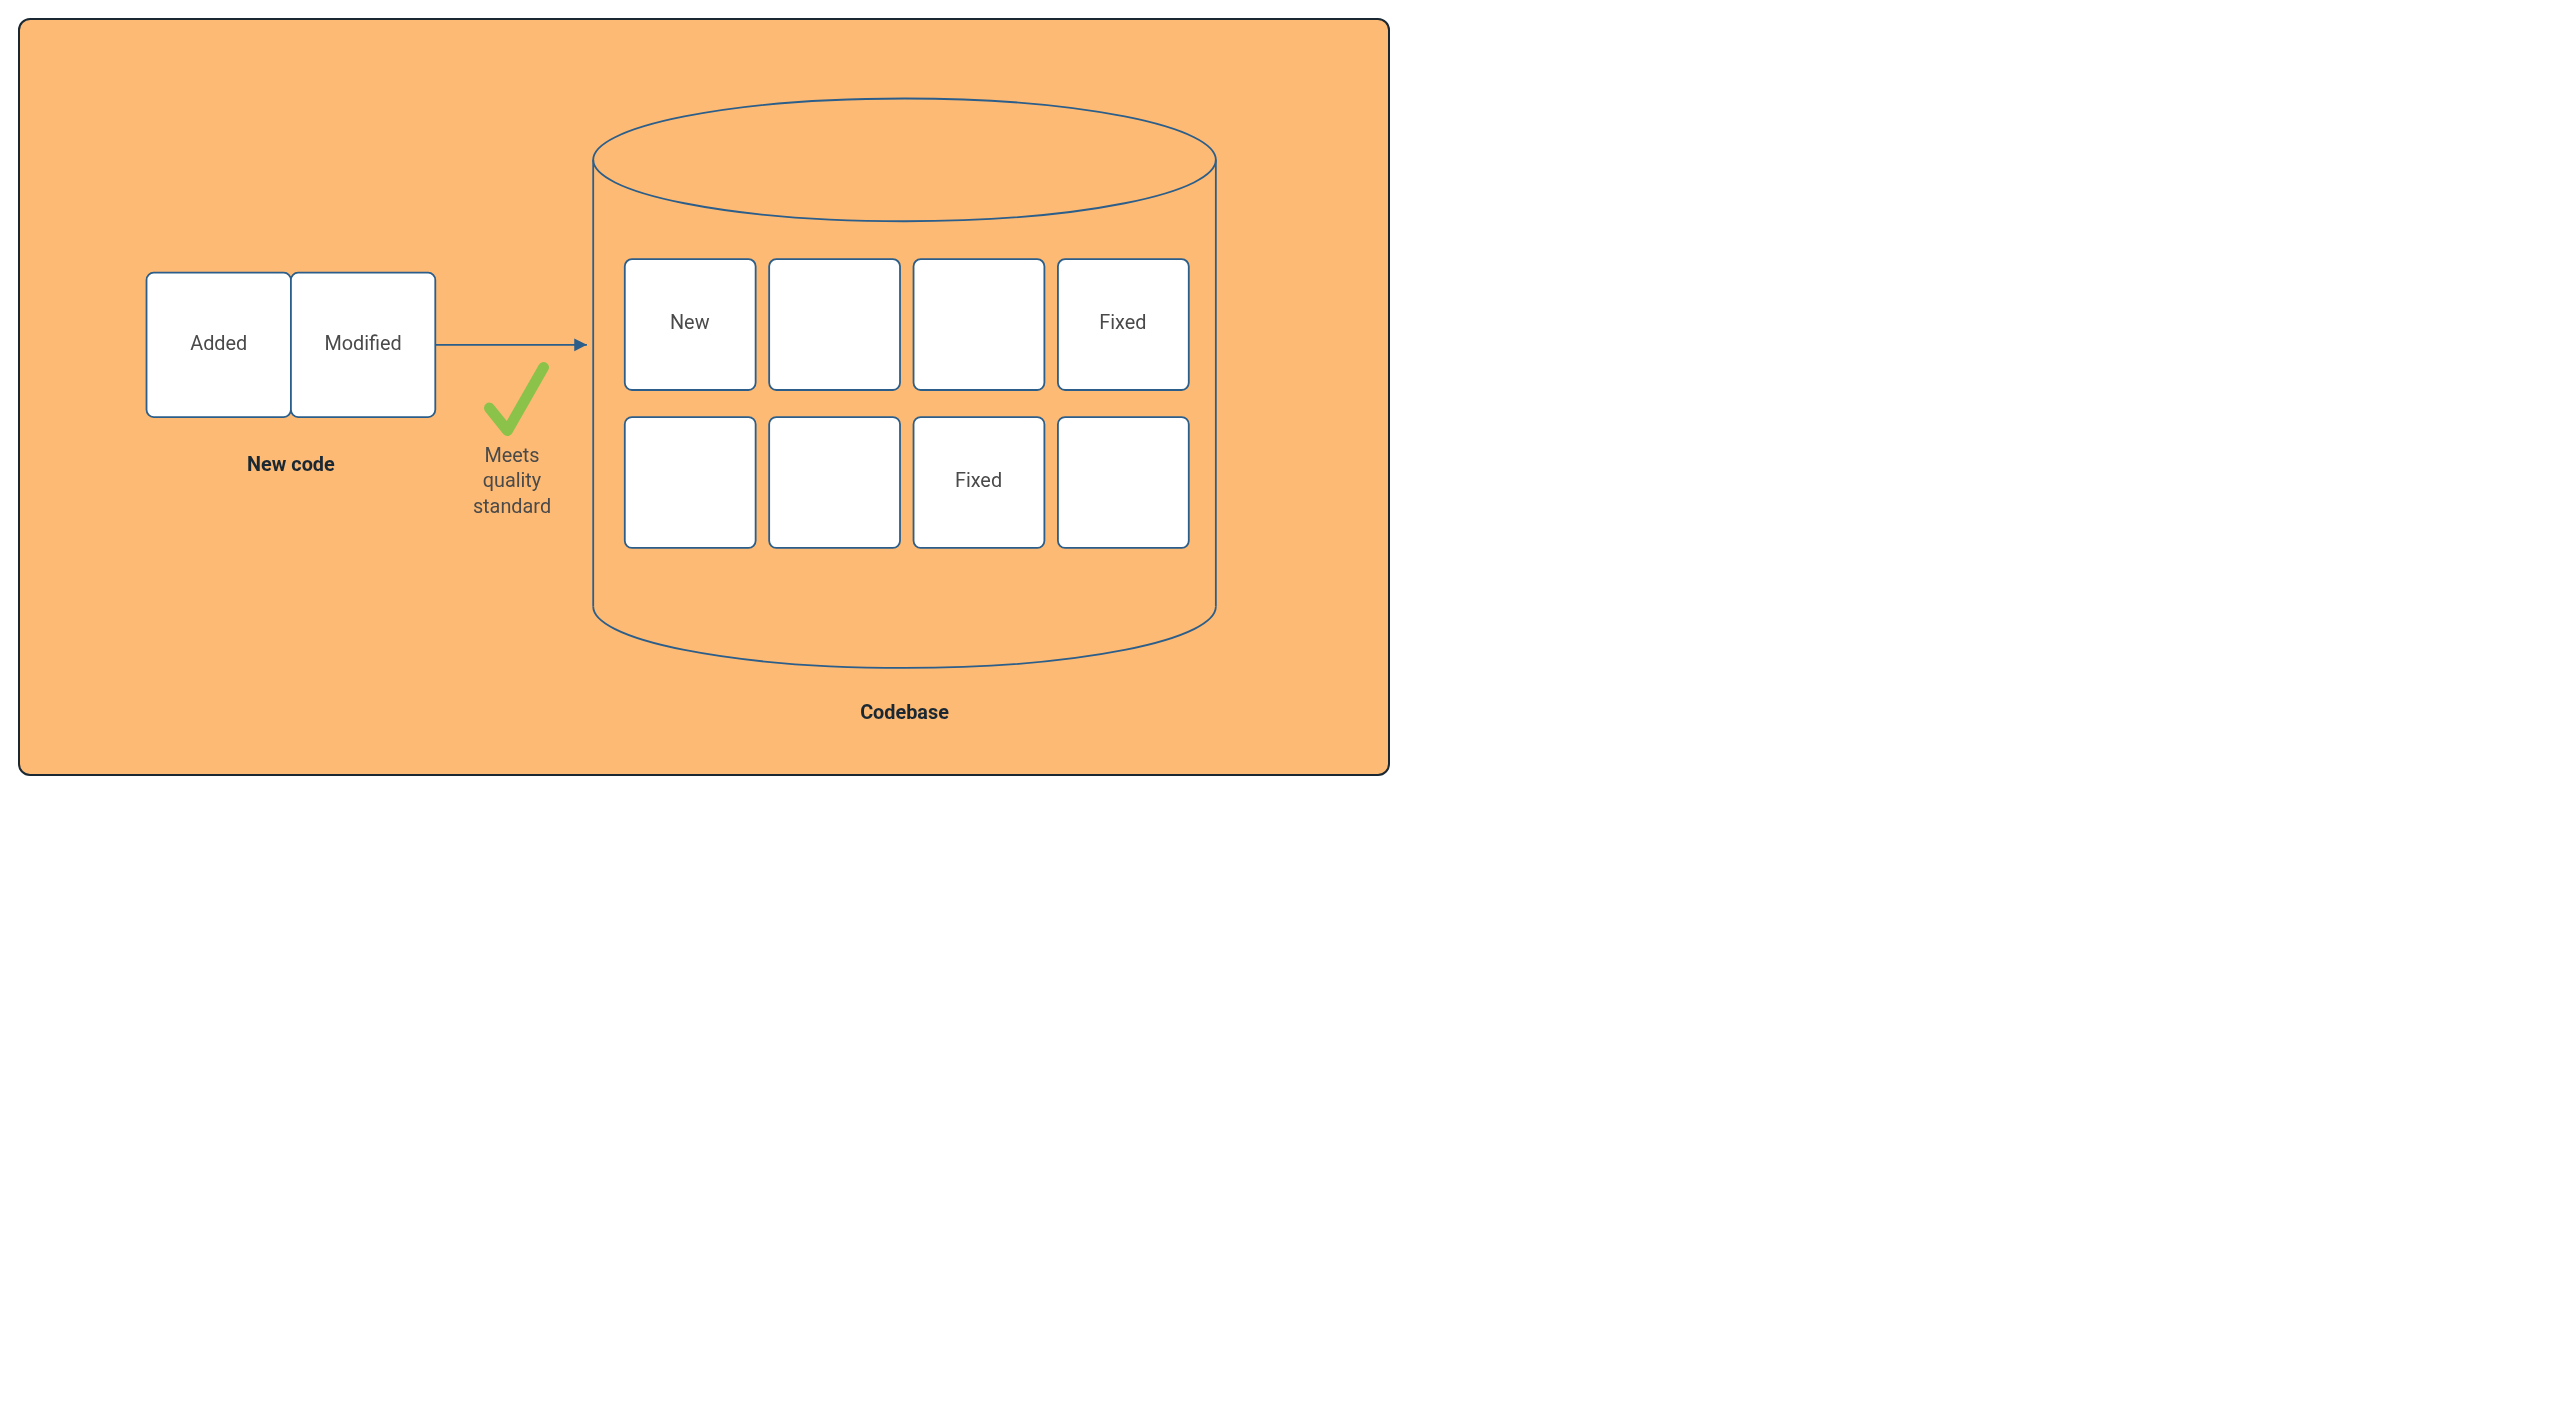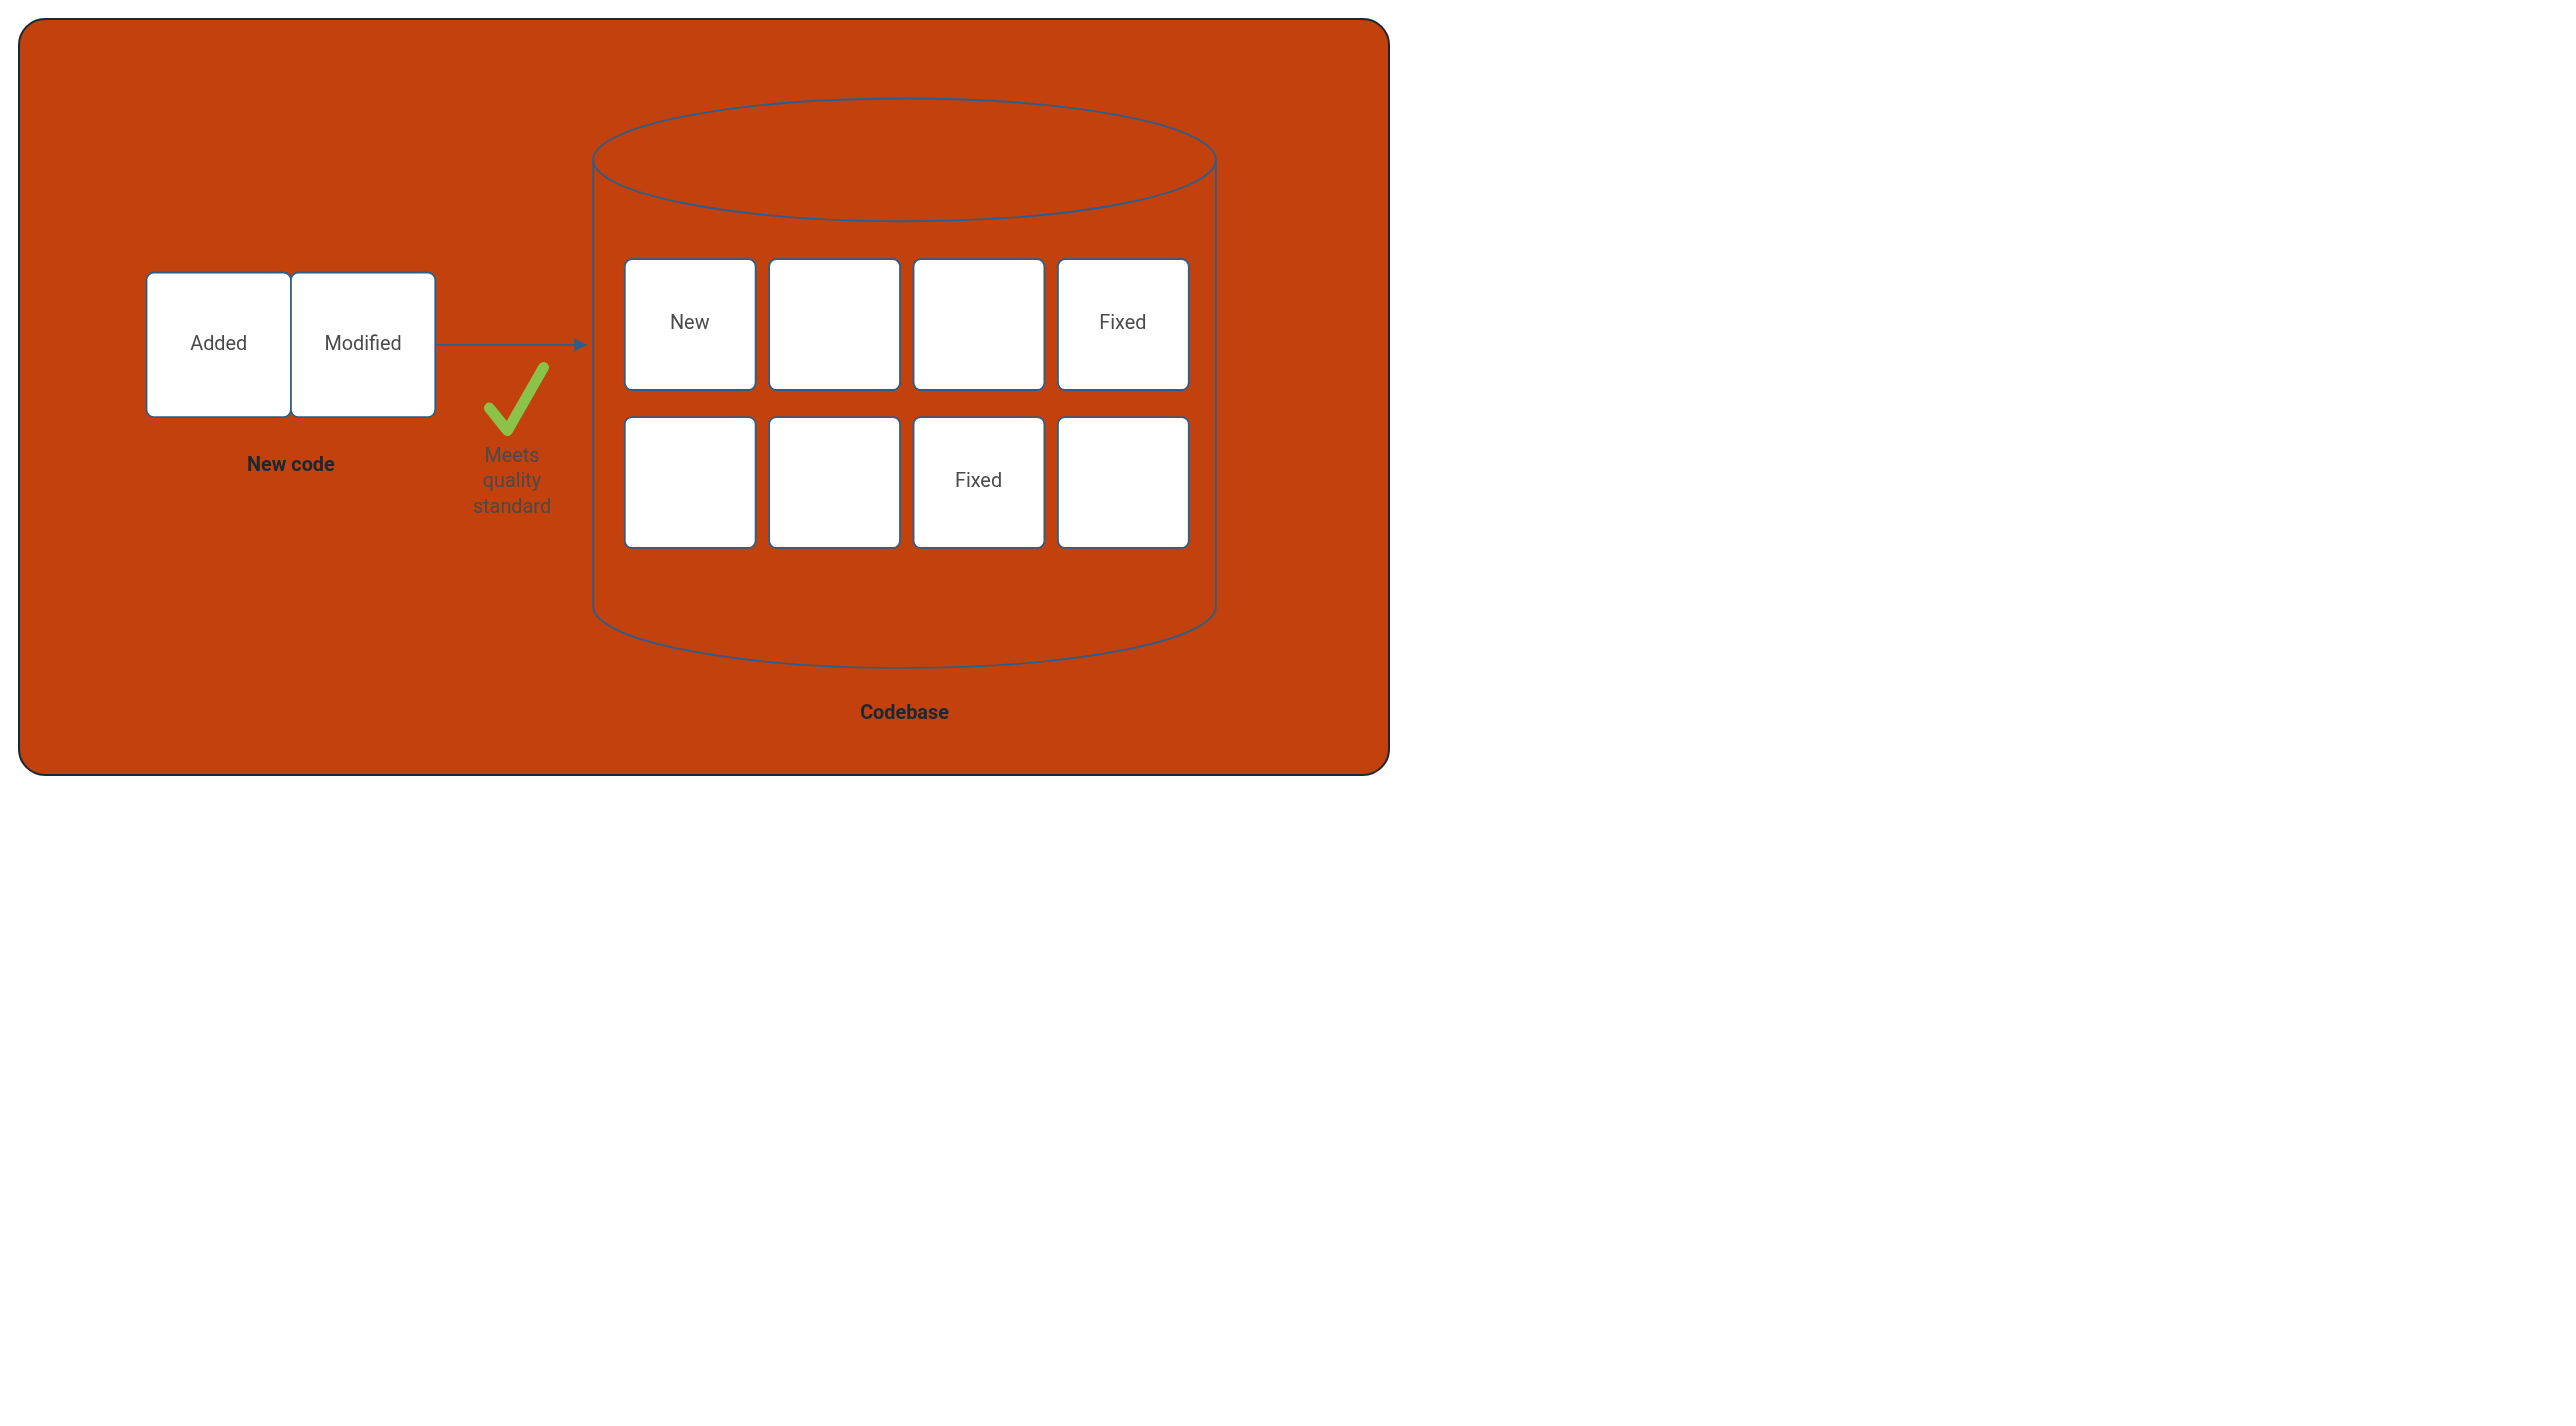--- a/index.html
+++ b/index.html
@@ -5,23 +5,23 @@
   * { box-sizing: border-box; margin: 0; padding: 0; }
   body {
     font-family: -apple-system, BlinkMacSystemFont, "Segoe UI", Roboto, Arial, sans-serif;
     background: #fff;
     padding: 18px;
   }
   .frame {
     width: 1372px;
     height: 758px;
     border: 2.7px solid #1a2833;
-    border-radius: 27px;
+    border-radius: 12px;
     position: relative;
-    background: #c2410c;
+    background: #fdba74;
   }
   .stroke { stroke: #2b5e8a; fill: none; }
   .box-rect { stroke: #2b5e8a; fill: #fff; stroke-width: 2; rx: 8; ry: 8; }
   .label {
     font-size: 22px;
     fill: #4a4a4a;
     text-anchor: middle;
     dominant-baseline: middle;
     font-family: inherit;
   }

